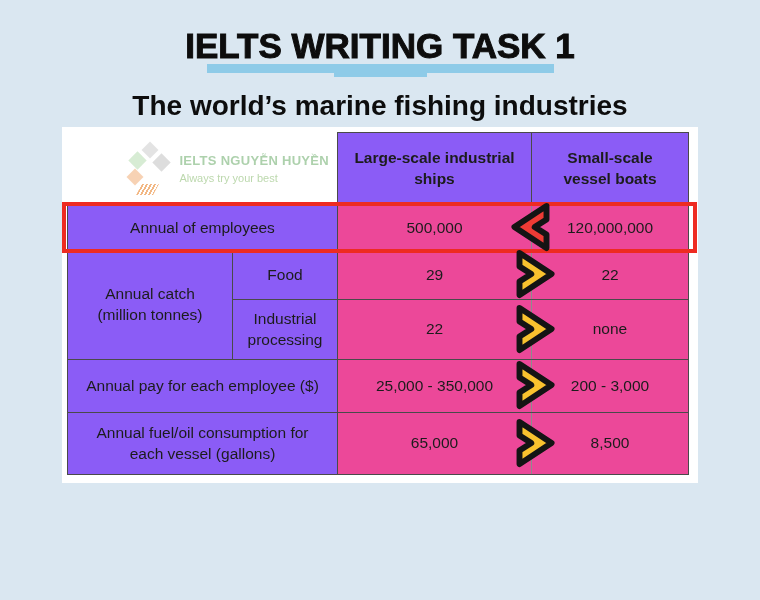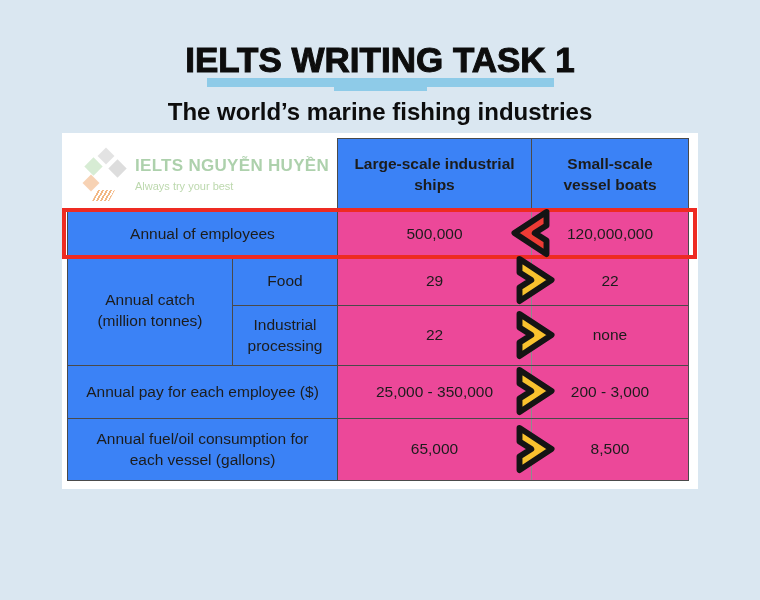--- a/index.html
+++ b/index.html
@@ -2,72 +2,72 @@
 <html><head>
 <meta charset="utf-8">
 <style>
   * { margin:0; padding:0; box-sizing:border-box; }
   html,body { width:760px; height:600px; }
   body {
     background:#dae7f1;
     font-family:"Liberation Sans", sans-serif;
     overflow:hidden;
   }
-  .page { width:760px; height:600px; padding-top:42px; }
+  .page { width:760px; height:600px; padding-top:28px; }
 
   
   .title {
     text-align:center; font-size:35px; line-height:35px; font-weight:900;
     color:#0d0d0d; letter-spacing:0px; -webkit-text-stroke:1px #0d0d0d;
   }
   .underline { background:#8ecbe8; margin:1px auto 0; }
   .underline.u1 { width:347px; height:9px; }
   .underline.u2 { width:93px; height:8px; margin-top:-4px; }
   .title.t2 { margin-top:8px; }
   .subtitle {
-    text-align:center; font-size:24px; font-weight:bold; color:#0d0d0d;
-    margin-top:8px; line-height:26px;
+    text-align:center; font-size:28px; font-weight:bold; color:#0d0d0d;
+    margin-top:16px; line-height:26px;
   }
 
   
   .card {
     width:636px; height:356px; background:#ffffff; margin:8px auto 0;
     position:relative;
   }
   .twrap { position:absolute; left:5px; top:5px; width:621px; height:342px; }
 
   table { border-collapse:collapse; table-layout:fixed; width:621px; }
   td, th {
     border:1px solid #4a4a4a; font-size:15.5px; color:#1c1c1c;
     text-align:center; vertical-align:middle; font-weight:normal;
     line-height:1.35; padding:2px 4px;
   }
   th { font-weight:bold; }
-  .green { background:#3b82f6; }
+  .green { background:#8b5cf6; }
   .white { background:#ec4899; }
   .multiline { white-space:pre-line; }
   td.logo-cell { border:none; background:#ffffff; padding:0; }
   td.div-right { border-right:1px solid #8c8c8c; }
 
   
   .logo {
     height:100%; display:flex; align-items:center; justify-content:flex-end;
     padding-right:8px; opacity:0.82;
   }
   .diamonds { position:relative; width:46px; height:56px; margin-right:7px; flex:0 0 auto; }
   .dia { position:absolute; transform:rotate(45deg); }
   .d1 { width:13px; height:13px; left:5px;  top:13px; background:#cfe8cb; }
   .d2 { width:12px; height:12px; left:18px; top:3px;  background:#dedede; }
   .d3 { width:13px; height:13px; left:29px; top:15px; background:#d6d6d6; }
   .d4 { width:12px; height:12px; left:3px;  top:30px; background:#f6c9a4; }
   .d5 { position:absolute; width:17px; height:11px; left:13px; top:43px;
         transform:skewX(-28deg);
         background:repeating-linear-gradient(90deg,#f0a869 0 2px,#ffffff 2px 4px); }
   .logo-text { text-align:left; }
-  .brand { font-size:17px; font-weight:bold; color:#9cc79b; letter-spacing:0.3px; white-space:nowrap;text-align:center; }
+  .brand { font-size:13px; font-weight:bold; color:#9cc79b; letter-spacing:0.3px; white-space:nowrap;text-align:center; }
   .tagline { font-size:11px; color:#aed09c; margin-top:1px; }
 
   
   .red-frame {
     position:absolute; left:-5px; right:-9px; top:70px; height:51px;
     border:4px solid #ee2b22; z-index:5; pointer-events:none;
   }
   .arrow { position:absolute; width:54px; height:58px; left:439px; z-index:8; }
   .arrow svg { display:block; width:100%; height:100%; }
   .a-row1 { top:66px; }

